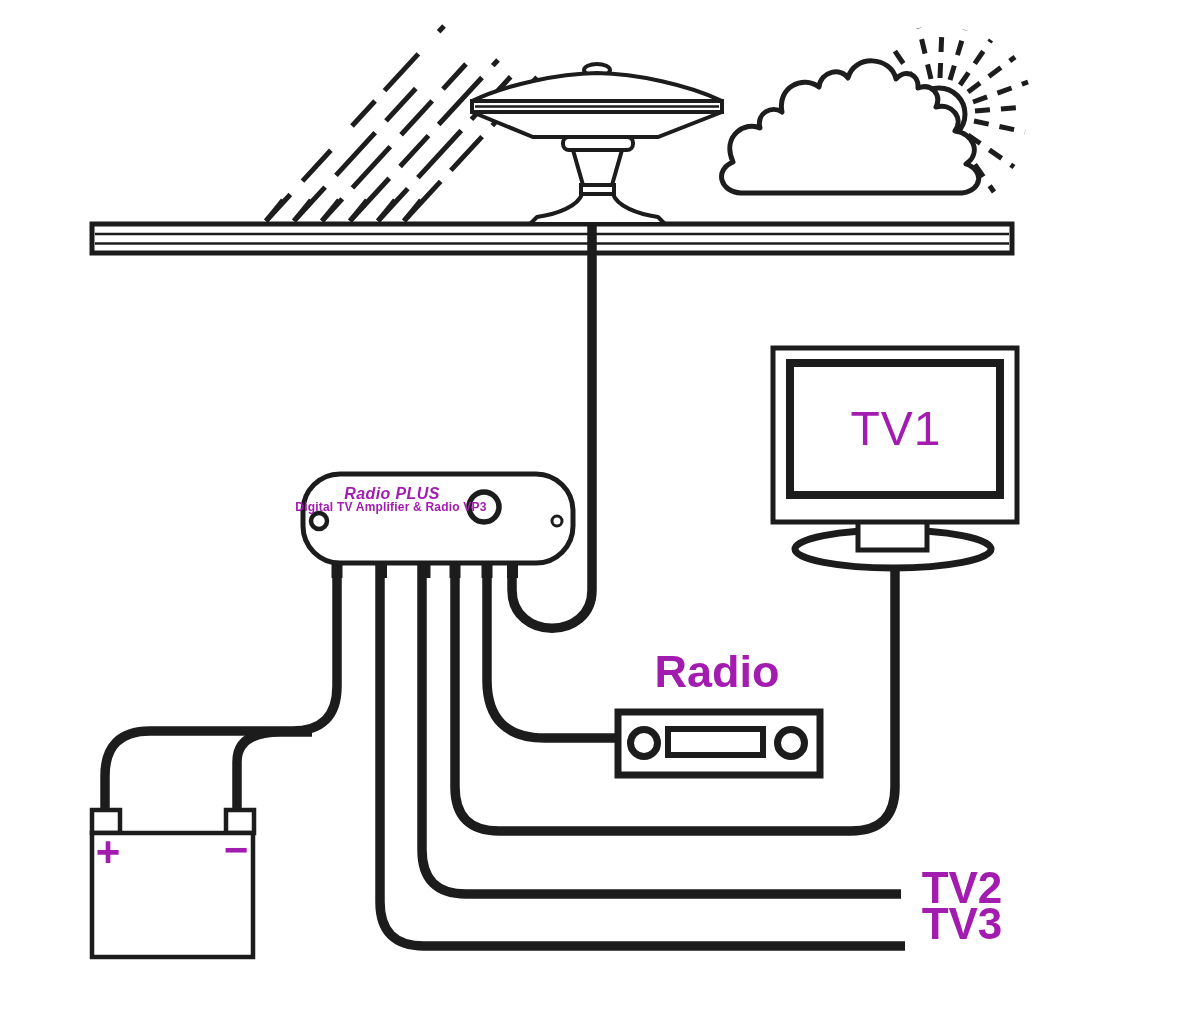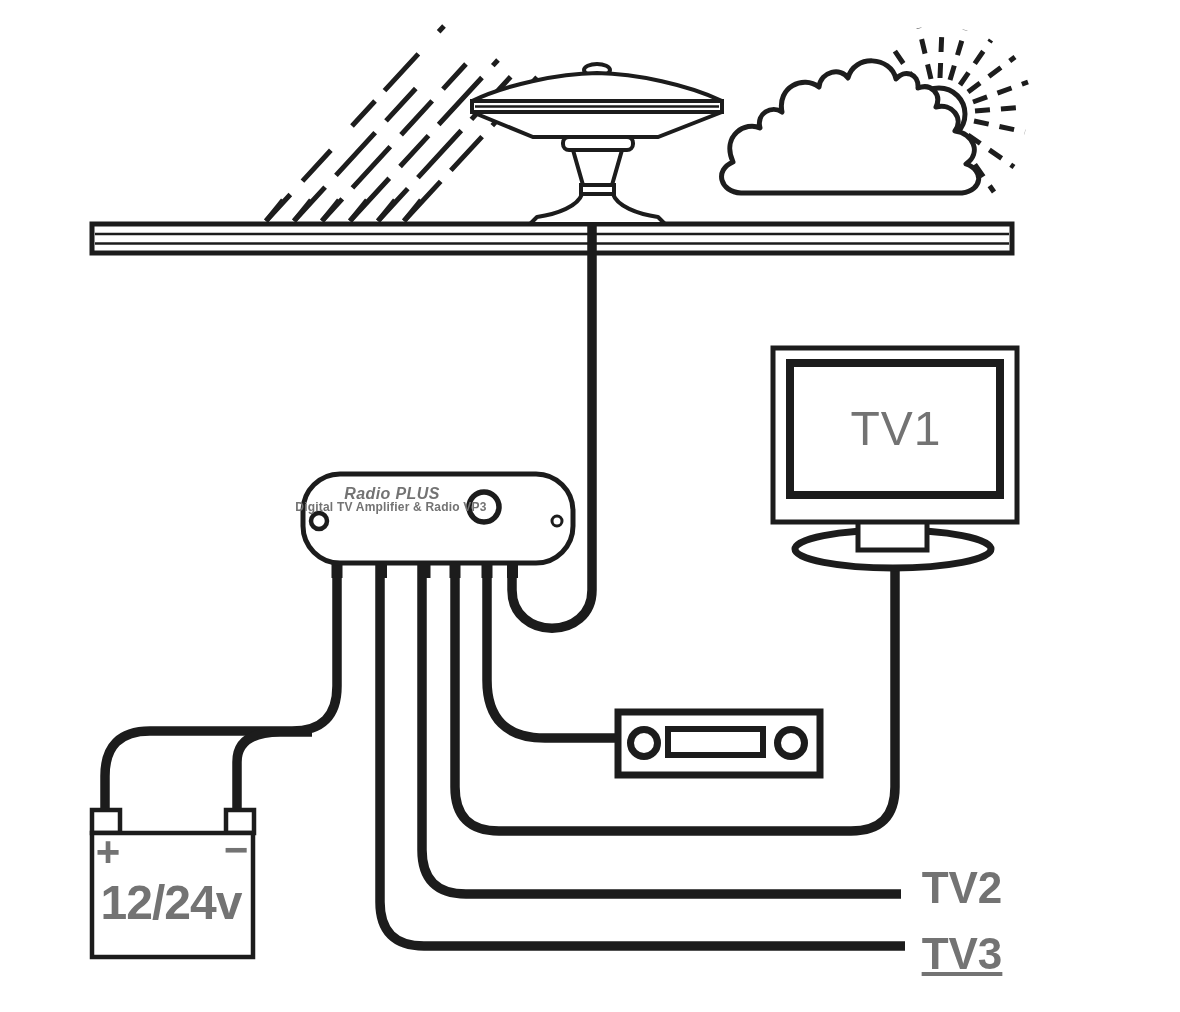--- a/index.html
+++ b/index.html
@@ -5,21 +5,21 @@
   html,body{margin:0;padding:0;}
   body{
     width:1180px;height:1012px;position:relative;
     background:#ffffff;overflow:hidden;
     font-family:"Liberation Sans", sans-serif;
   }
   .stage{position:absolute;inset:0;}
   svg{position:absolute;left:0;top:0;}
   .label{
     position:absolute;transform:translate(-50%,-50%);
-    color:#737373;white-space:nowrap;line-height:1;
+    color:#a21caf;white-space:nowrap;line-height:1;
     font-family:"Liberation Sans", sans-serif;
   }
   .lbl-brand{font-size:16px;font-weight:700;font-style:italic;letter-spacing:.4px;}
   .lbl-sub{font-size:12px;font-weight:700;letter-spacing:.2px;}
   .lbl-tv1{font-size:48px;font-weight:400;letter-spacing:1px;}
   .lbl-radio{font-size:45px;font-weight:600;}
   .lbl-tv{font-size:44px;font-weight:700;}
   .lbl-volt{font-size:48px;font-weight:700;letter-spacing:-1px;}
   .lbl-sign{font-size:42px;font-weight:700;}
 </style>
@@ -142,21 +142,21 @@
     <rect x="92" y="833" width="161" height="124" stroke-width="4.5"></rect>
   </g>
 
 </svg>
 
 <div class="label lbl-brand" style="left:392px;top:494px;">Radio PLUS</div>
 <div class="label lbl-sub" style="left:391px;top:507px;">Digital TV Amplifier &amp; Radio VP3</div>
 
 <div class="label lbl-tv1" style="left:896px;top:429px;">TV1</div>
 
+<div class="label lbl-radio" style="left:717px;top:671px;">Radio</div>
 
 <div class="label lbl-tv" style="left:962px;top:888px;">TV2</div>
-<div class="label lbl-tv" style="left:962px;top:954px;text-decoration:underline;">TV3</div>
+<div class="label lbl-tv" style="left:962px;top:924px;">TV3</div>
 
 <div class="label lbl-sign" style="left:108px;top:852px;">+</div>
 <div class="label lbl-sign" style="left:236px;top:850px;">−</div>
-<div class="label lbl-volt" style="left:171px;top:903px;">12/24v</div>
 
 </div>
 
 </body></html>

